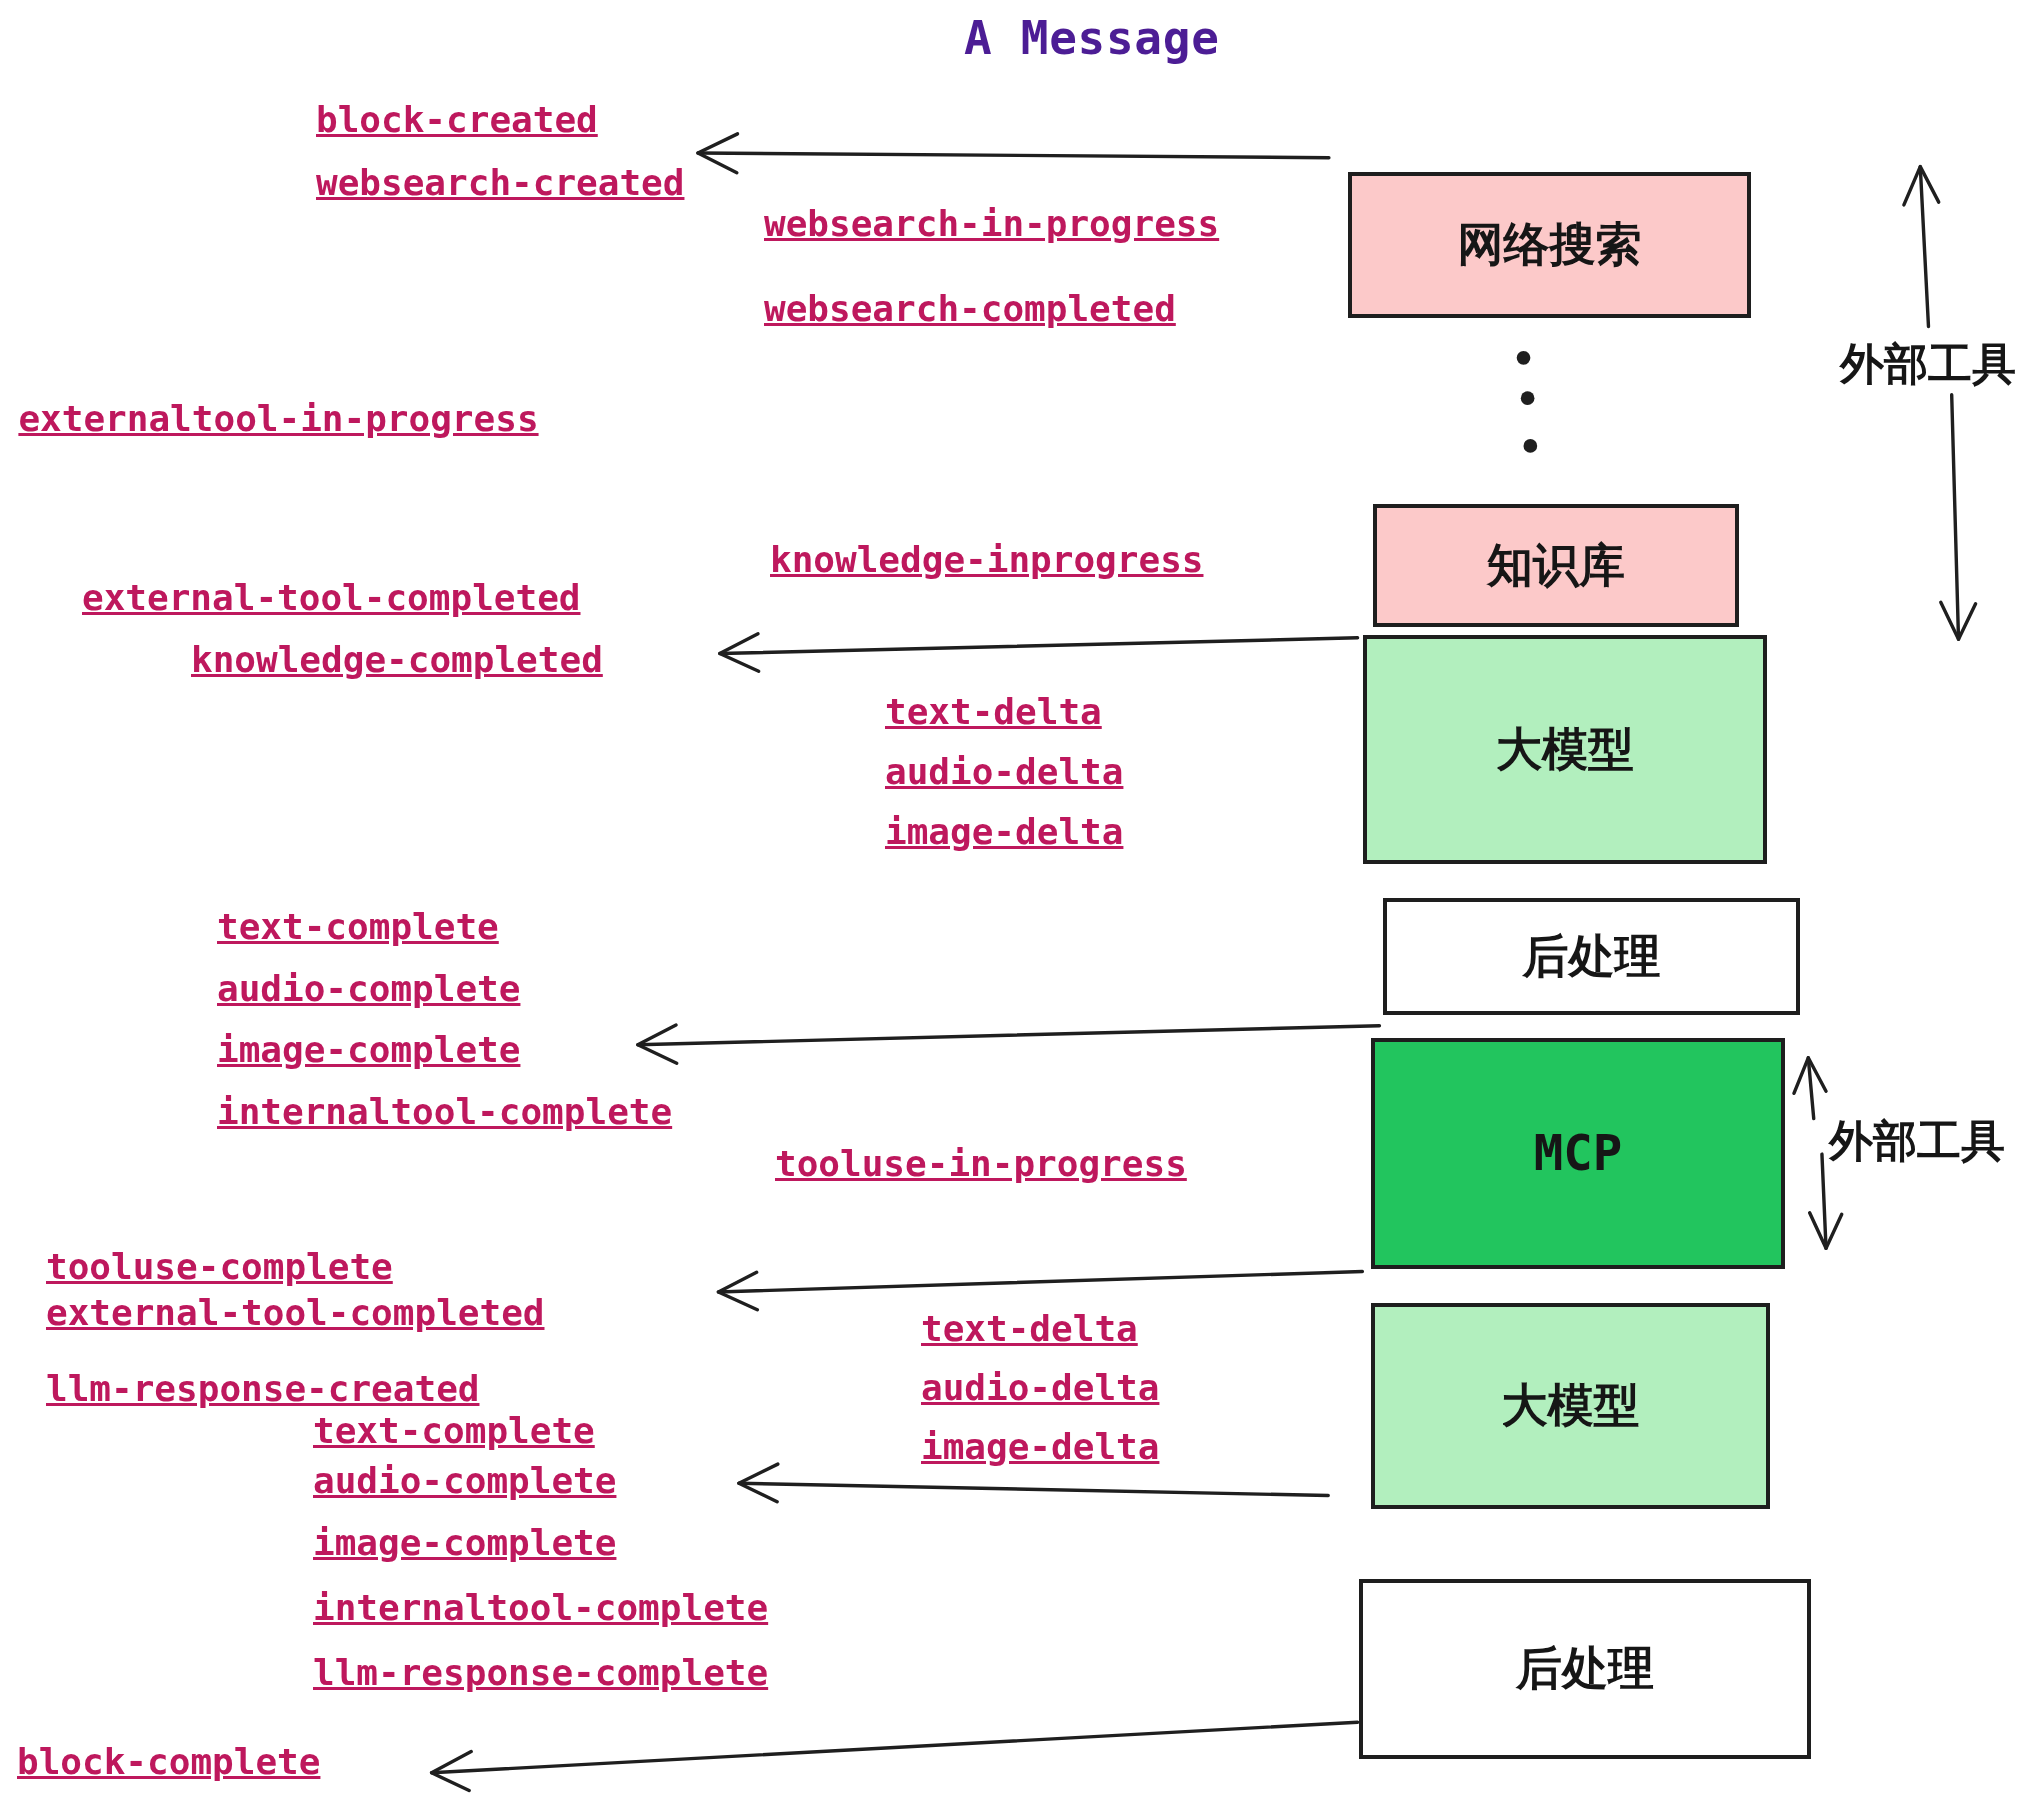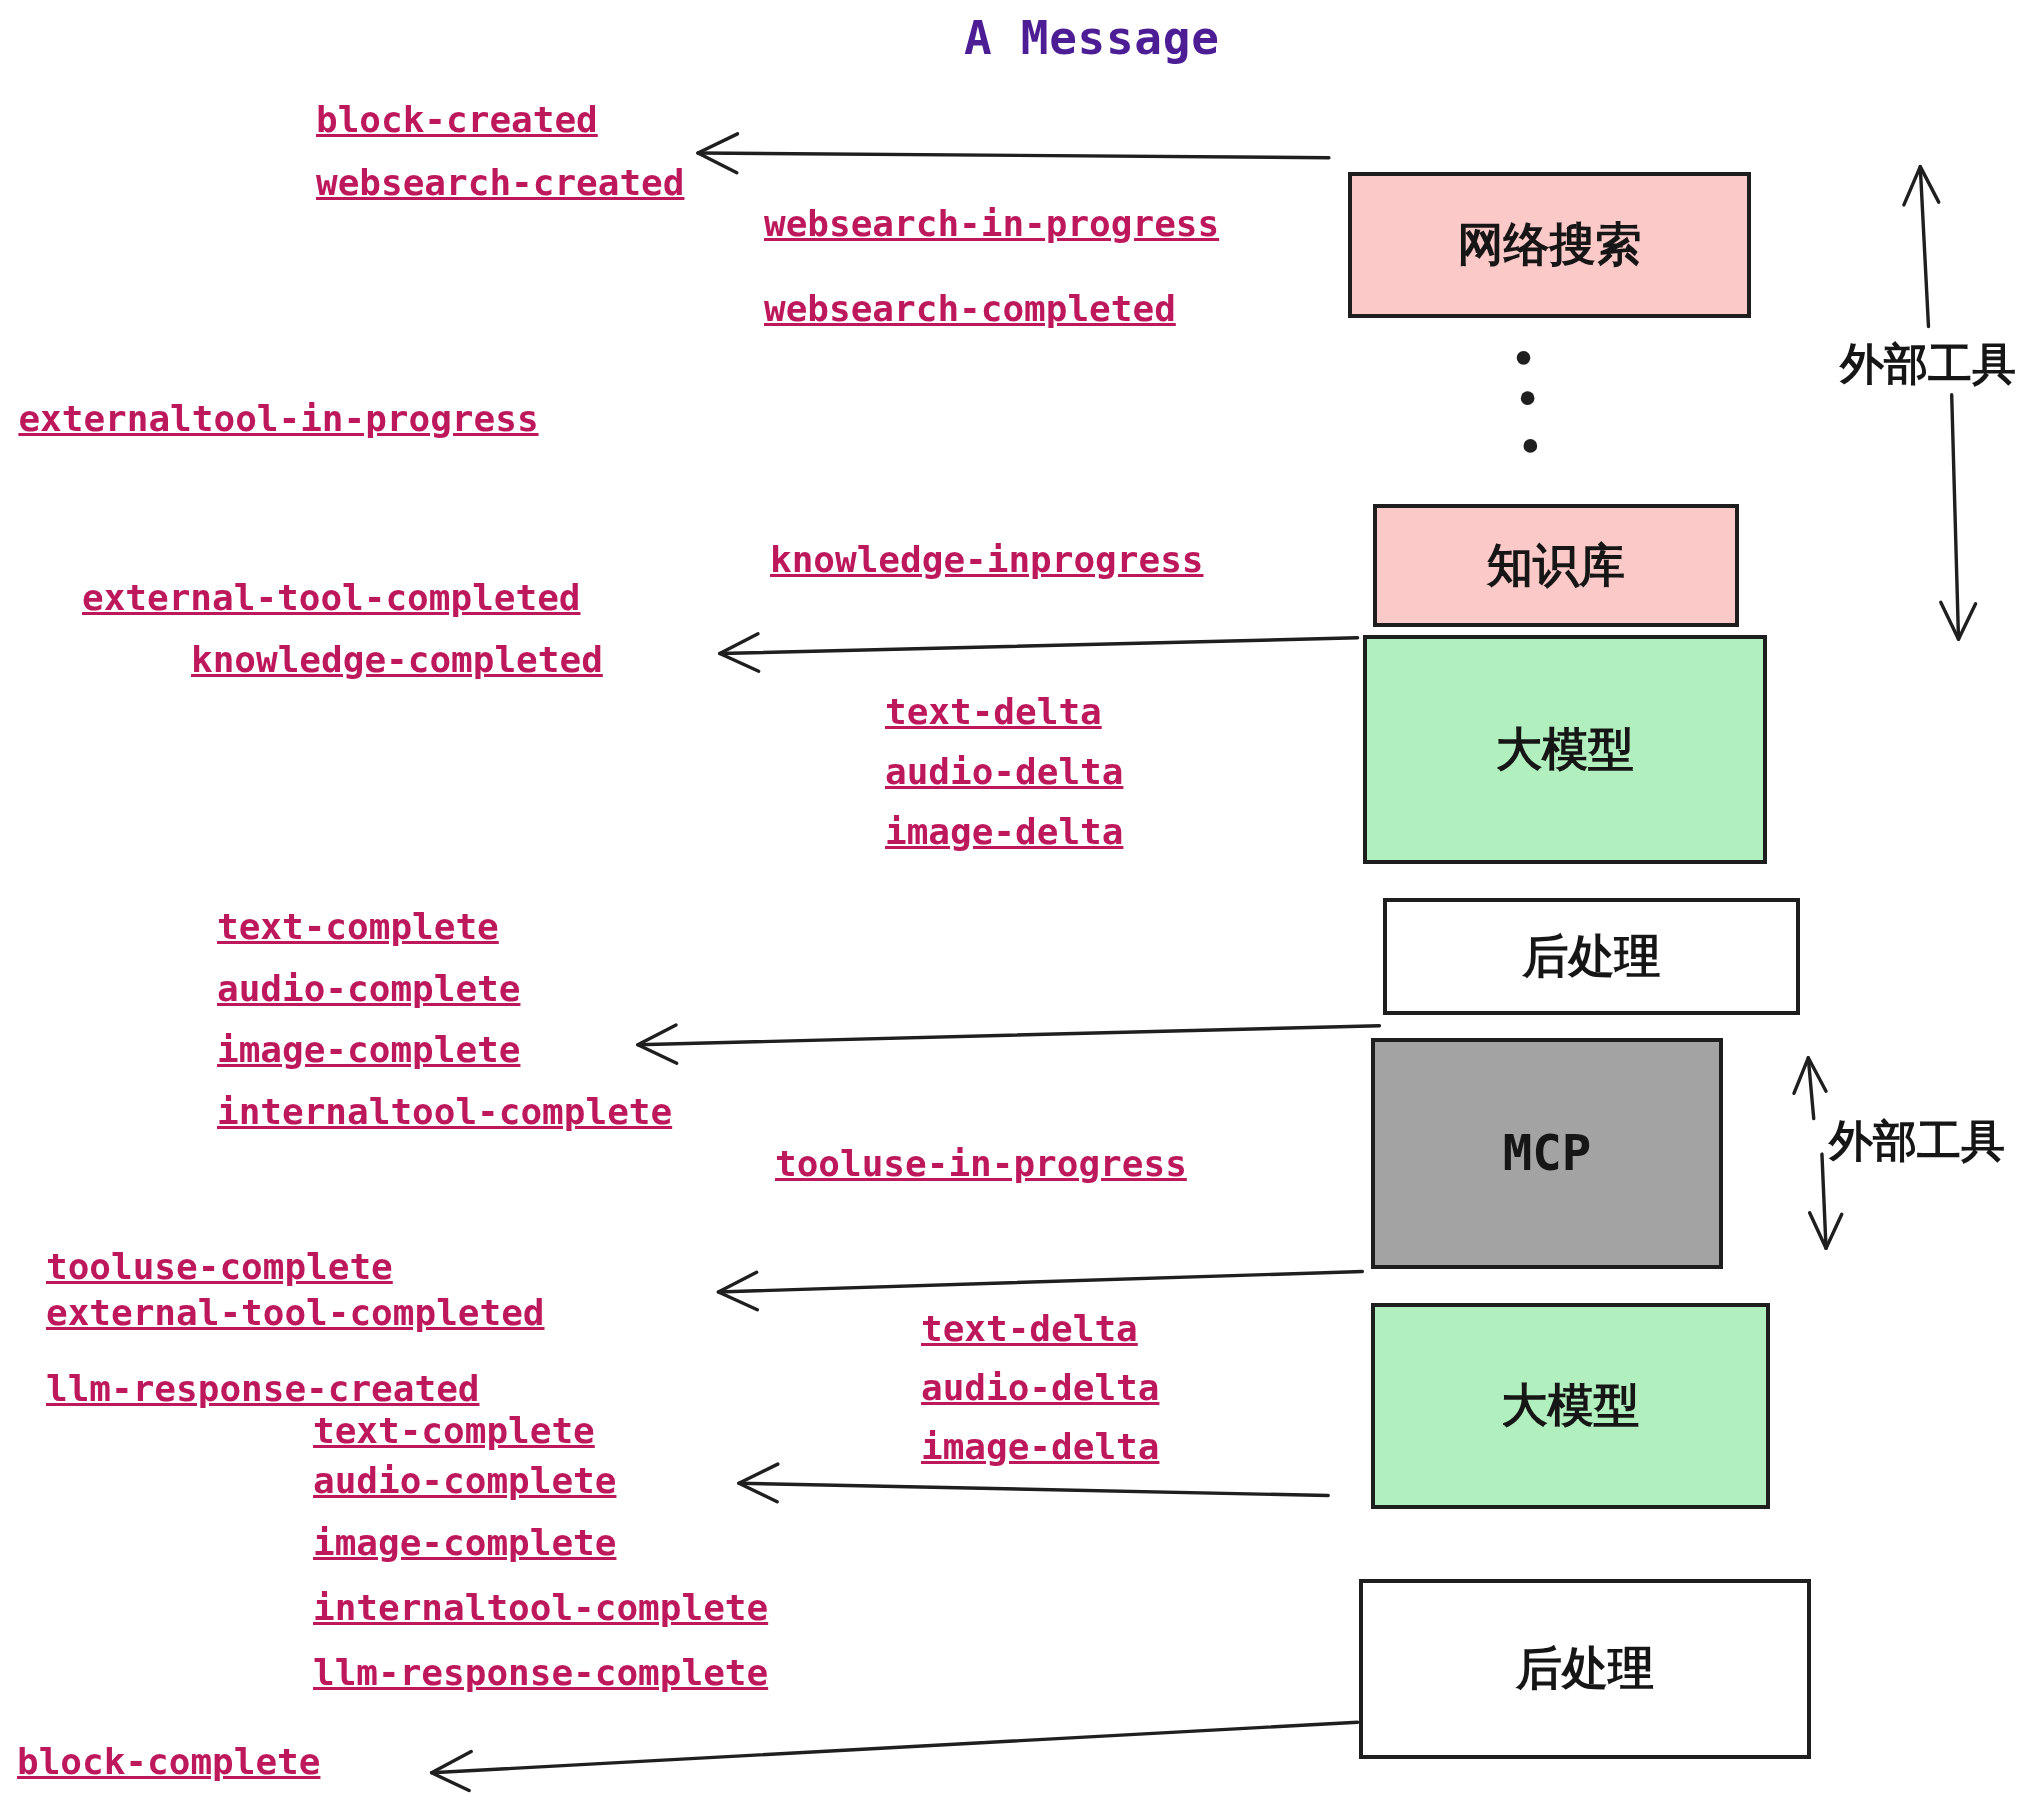--- a/index.html
+++ b/index.html
@@ -87,21 +87,21 @@
       </div>
       <div class="box" style="left: 1361px; top: 504px; width: 366px; height: 123px; background: rgb(252, 201, 201); margin-left: 12px;">
         <span class="lbl">知识库</span>
       </div>
       <div class="box" style="left: 1363px; top: 635px; width: 404px; height: 229px; background: rgb(178, 239, 190);">
         <span class="lbl">大模型</span>
       </div>
       <div class="box" style="left: 1383px; top: 898px; width: 417px; height: 117px; background: rgb(255, 255, 255);">
         <span class="lbl">后处理</span>
       </div>
-      <div class="box mono" style="left: 1371px; top: 1038px; width: 352px; height: 231px; background: #a3a3a3; text-align: right;">
+      <div class="box mono" style="left: 1371px; top: 1038px; width: 414px; height: 231px; background: #22c55e; text-align: right;">
         <span class="lbl">MCP</span>
       </div>
       <div class="box" style="left: 1371px; top: 1303px; width: 399px; height: 206px; background: rgb(178, 239, 190);">
         <span class="lbl">大模型</span>
       </div>
       <div class="box" style="left: 1359px; top: 1579px; width: 452px; height: 180px; background: rgb(255, 255, 255);">
         <span class="lbl">后处理</span>
       </div>
     </div>
   <div id="events">

